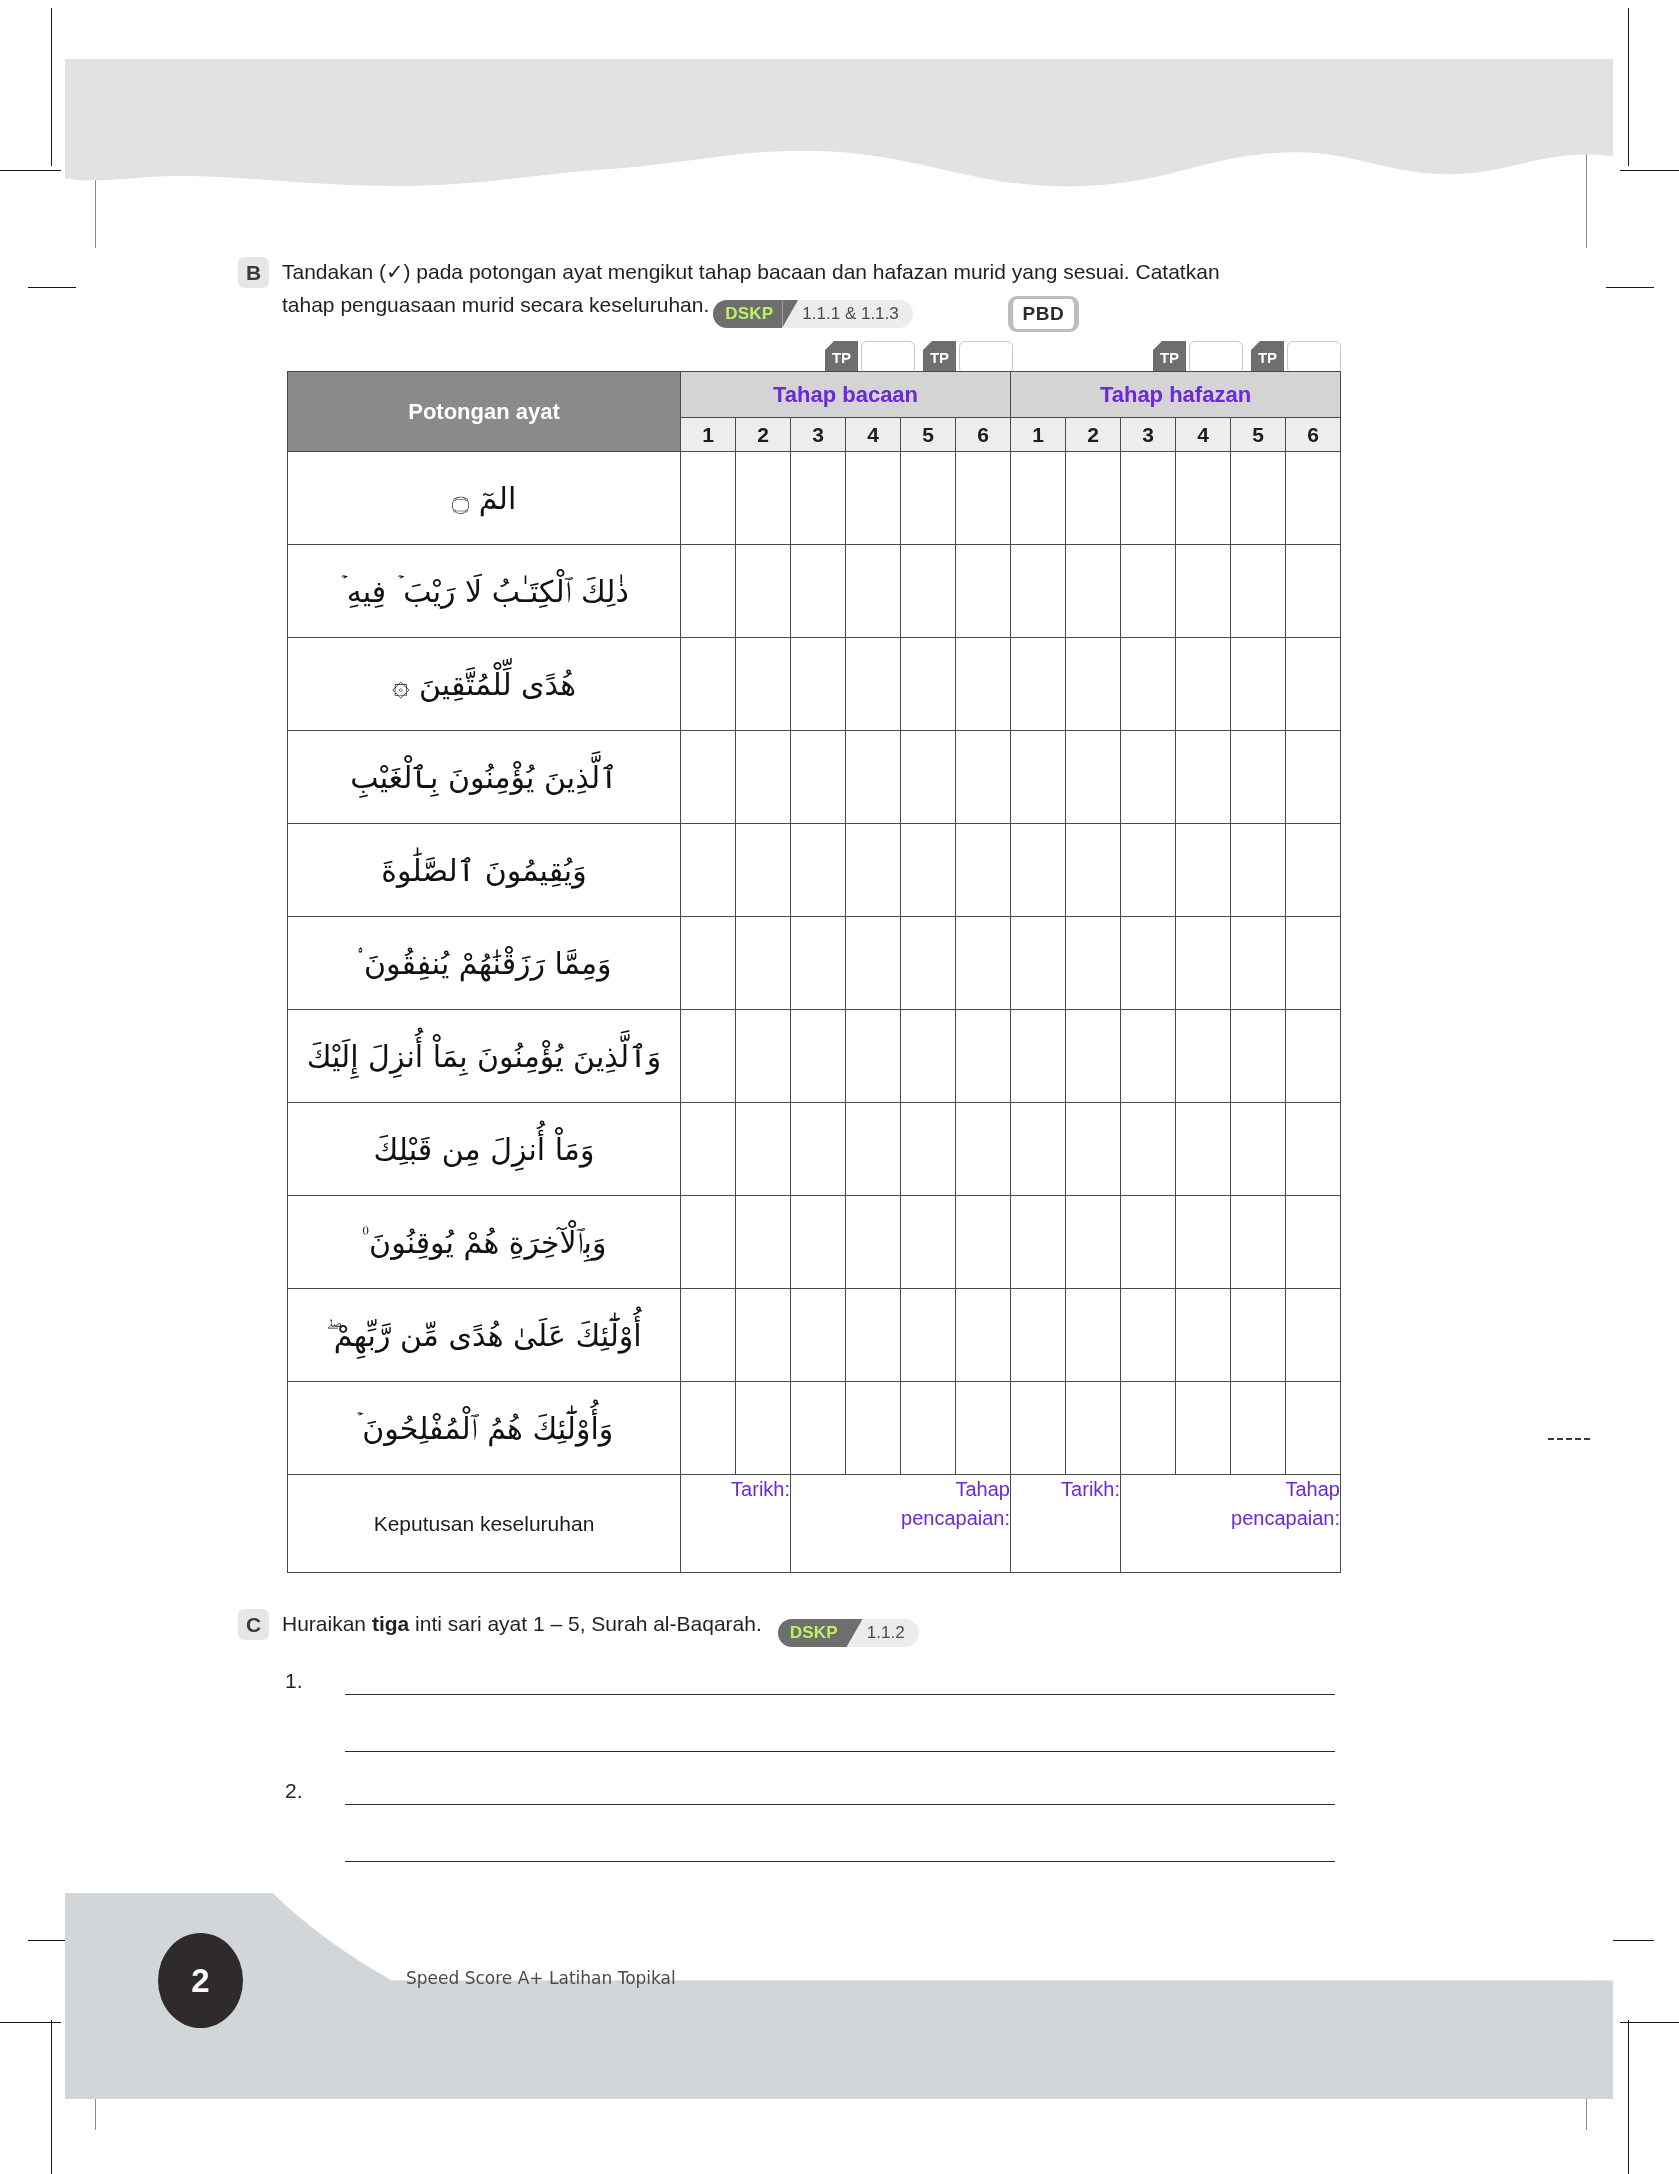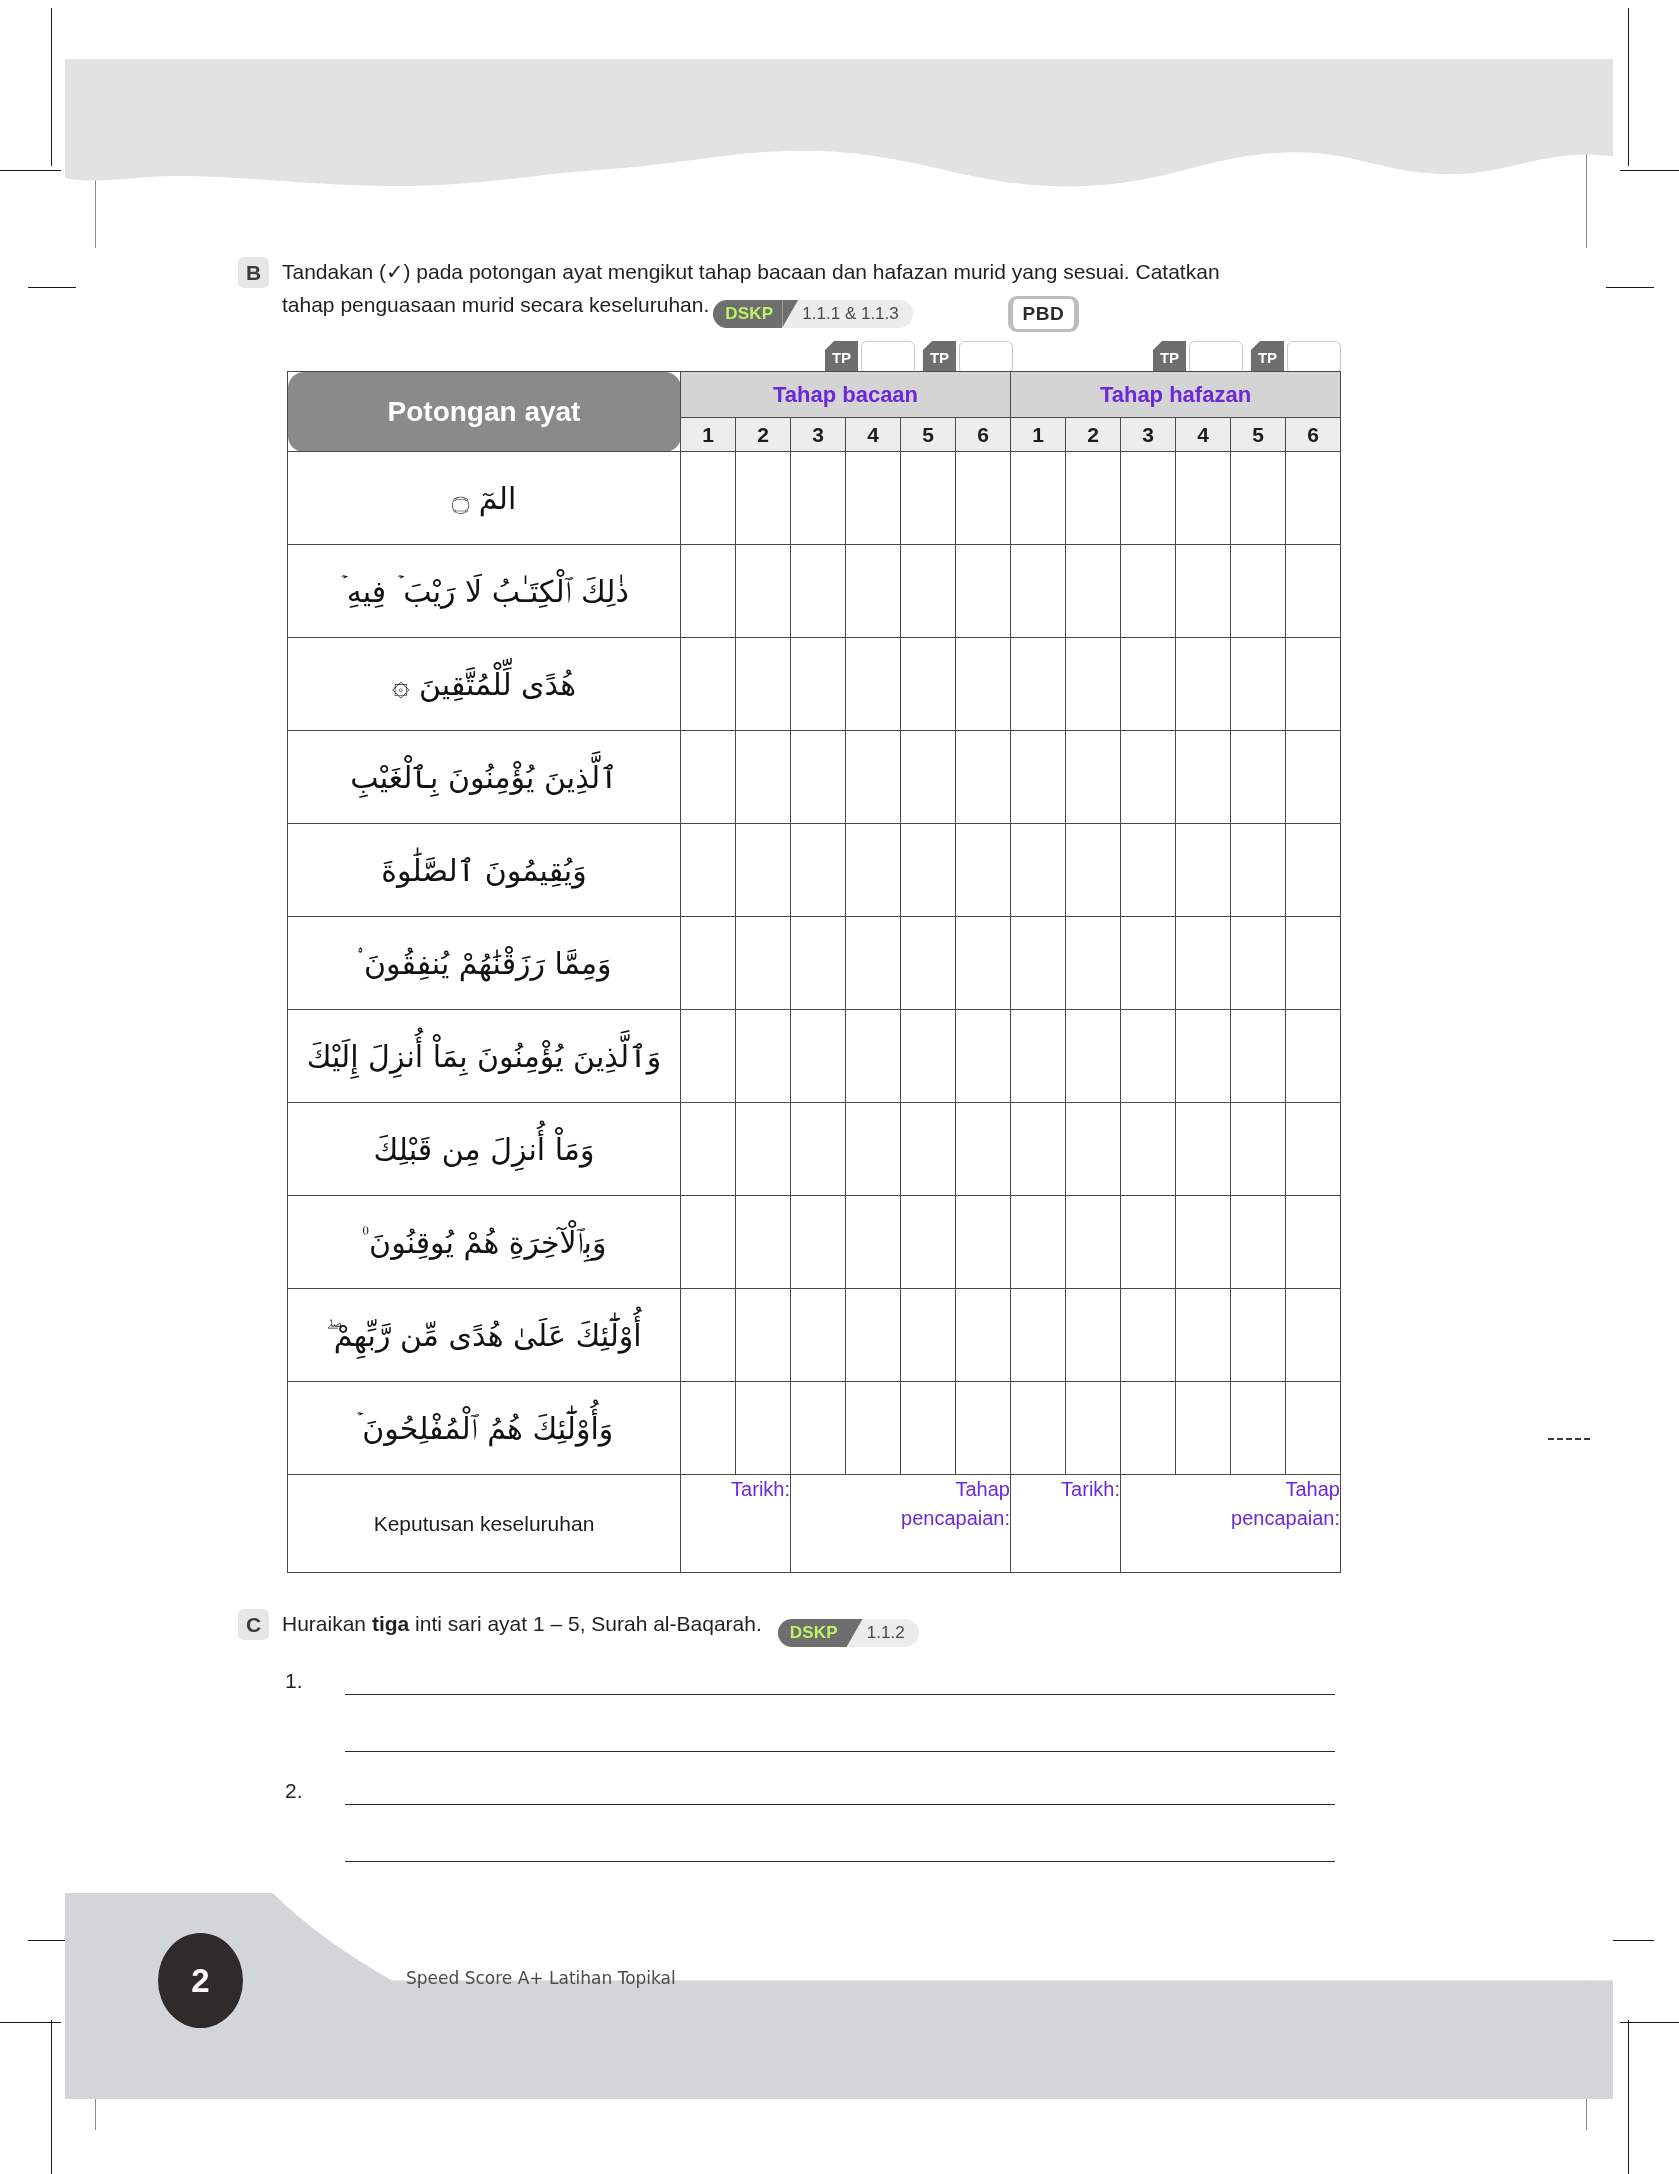--- a/index.html
+++ b/index.html
@@ -95,22 +95,22 @@
     background:#fff;margin-left:3px;
   }
 
   
   .tbl{
     position:absolute;left:287px;top:371px;
     border-collapse:collapse;table-layout:fixed;
   }
   .tbl td,.tbl th{border:1.6px solid #4a4a4a;padding:0;}
   .th-potongan{
-    background:#8a8a8a;color:#ffffff;font-size:28px;font-weight:bold;
-    width:392px;text-align:center;height:77px;border-radius:16px;
+    background:#8a8a8a;color:#ffffff;font-size:22px;font-weight:bold;
+    width:392px;text-align:center;height:77px;
   }
   .th-group{
     background:#d4d4d4;color:#6d28d9;font-size:22px;font-weight:bold;
     text-align:center;height:45px;
   }
   .th-num{
     background:#ededed;color:#1d1d1d;font-size:21px;font-weight:bold;
     text-align:center;height:33px;width:54px;
   }
   .ayat-cell{

